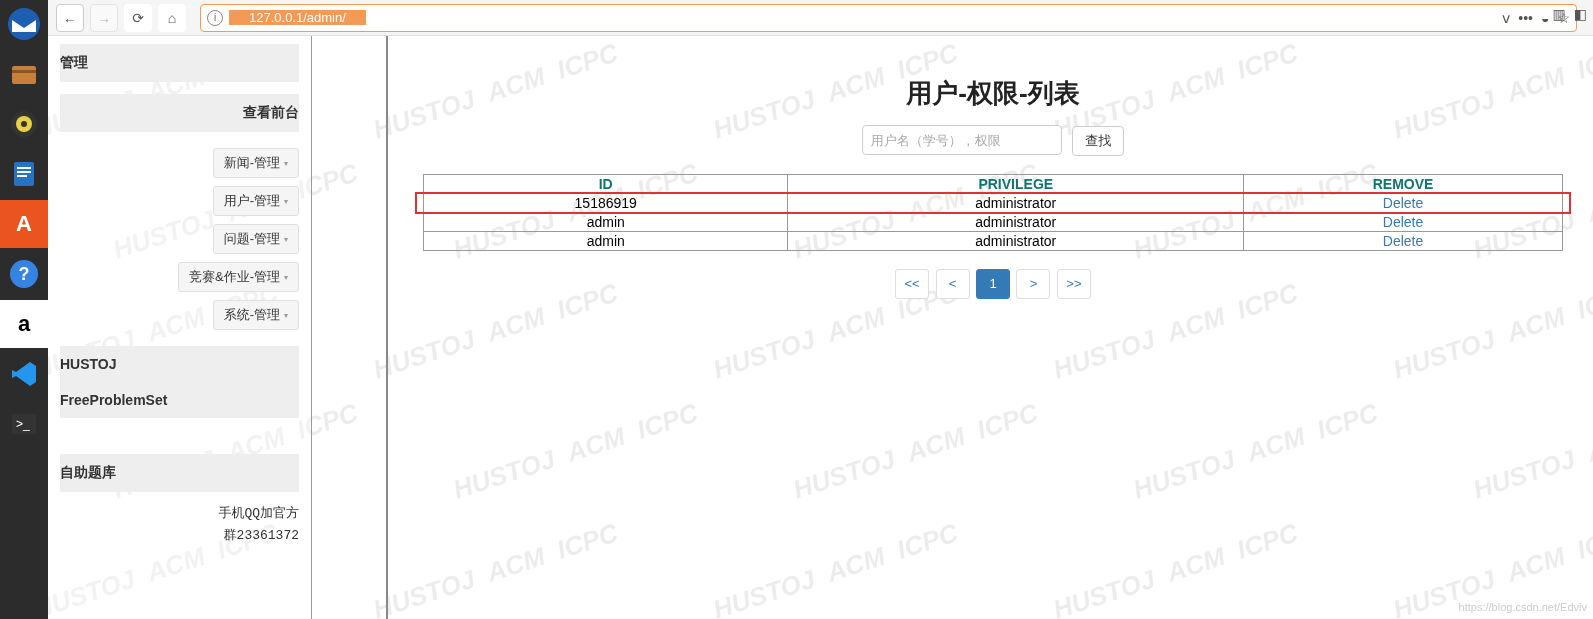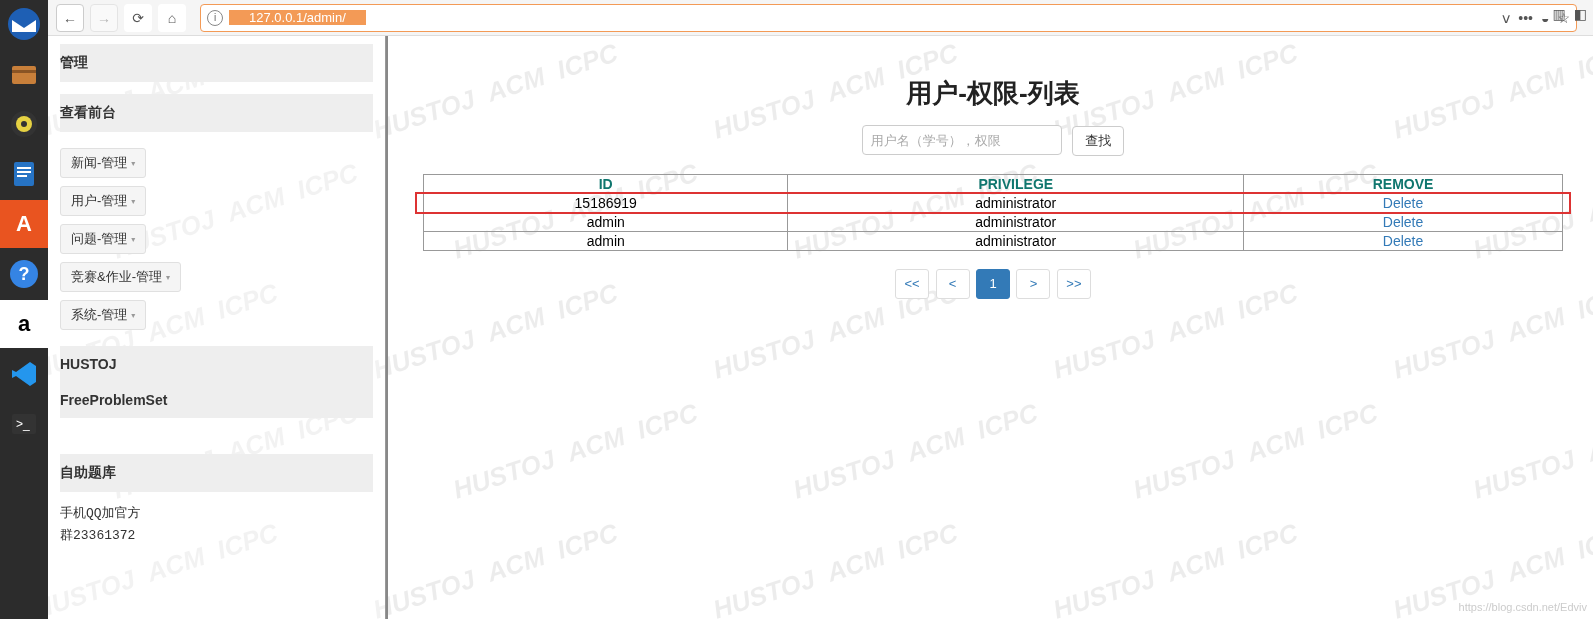--- a/index.html
+++ b/index.html
@@ -21,22 +21,22 @@
 .right-icons { position:absolute; right:6px; top:6px; display:flex; gap:8px; color:#555; font-size:14px; }
 
 
 .page { position:absolute; left:48px; top:36px; right:0; bottom:0; overflow:hidden; }
 
 
 .watermark { position:absolute; inset:0; pointer-events:none; opacity:.07; overflow:hidden; }
 .watermark span { position:absolute; font-size:26px; font-style:italic; font-weight:bold; color:#000; transform:rotate(-18deg); white-space:nowrap; }
 
 
-.sidebar { position:absolute; left:0; top:0; width:338px; bottom:0; border-right:1px solid #999; background:rgba(255,255,255,.3); padding:8px 12px; }
-.bar-section { text-align:left; margin:12px 0; }
+.sidebar { position:absolute; left:0; top:0; width:264px; bottom:0; border-right:1px solid #999; background:rgba(255,255,255,.3); padding:8px 12px; }
+.bar-section { text-align:right; margin:12px 0; }
 .bar-header { background:#eee; padding:10px 0; font-weight:bold; font-size:14px; color:#333; }
 .bar-btn { display:inline-flex; align-items:center; gap:4px; background:#f5f5f5; border:1px solid #e0e0e0; border-radius:3px; padding:5px 10px; font-size:13px; color:#333; margin:4px 0; }
 .bar-btn .caret { font-size:8px; color:#999; }
 .bar-text { font-size:13px; color:#333; margin:4px 0;font-family:Liberation Mono, monospace; }
 
 
 .divider { position:absolute; left:330px; top:0; bottom:0; width:10px; border-right:2px solid #888; }
 
 
 .main { position:absolute; left:345px; right:0; top:0; bottom:0; padding:20px 30px; }

